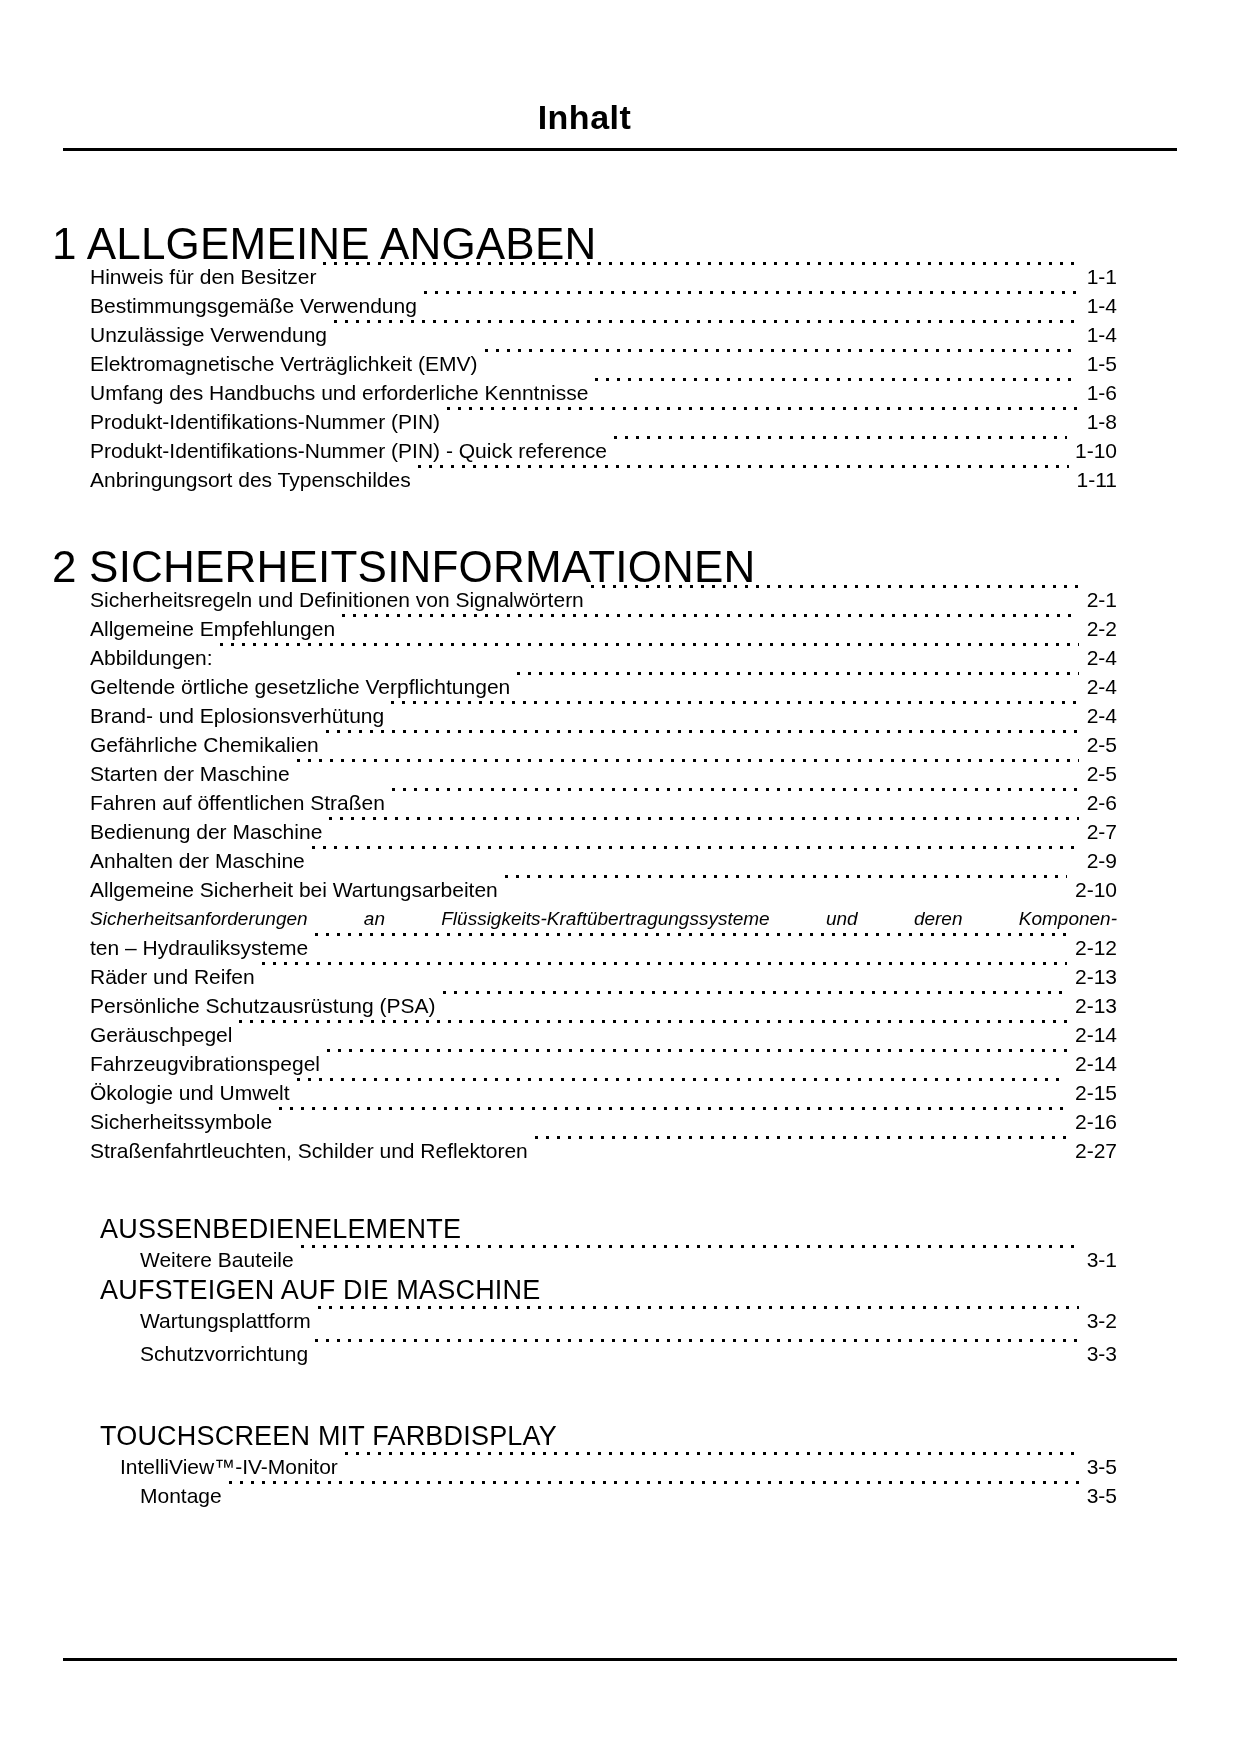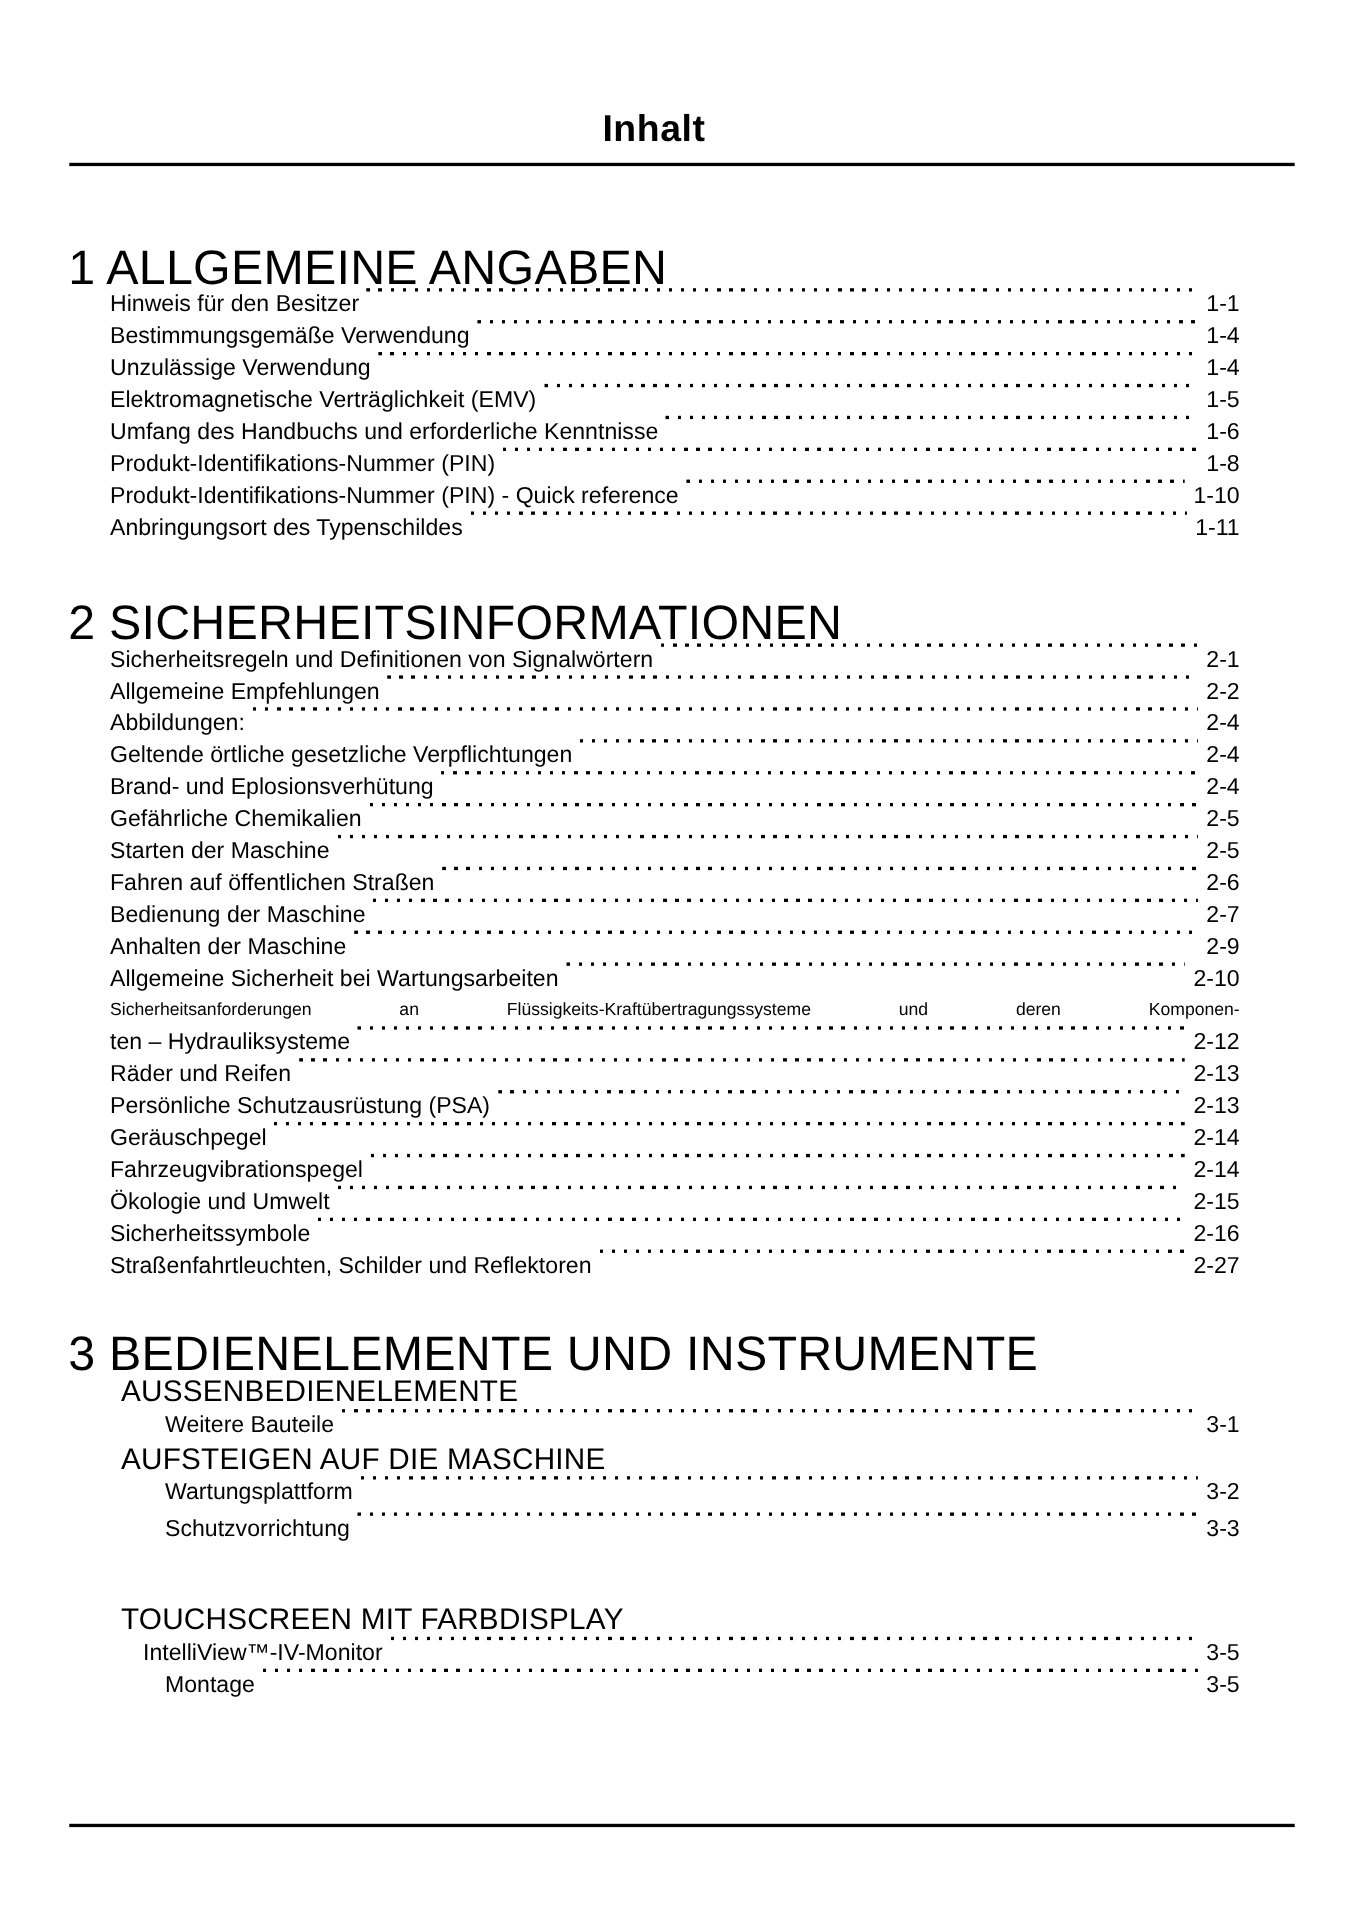--- a/index.html
+++ b/index.html
@@ -14,21 +14,21 @@
   }
   .page {
     position: relative;
     width: 1241px;
     height: 1754px;
     background: #ffffff;
     overflow: hidden;
   }
   .content {
     position: absolute;
-    left: 62px;
+    left: 52px;
     top: 96px;
     width: 1065px;
   }
   .toc-title {
     font-size: 34px;
     line-height: 42px;
     font-weight: bold;
     text-align: center;
     letter-spacing: 0.5px;
   }
@@ -78,25 +78,26 @@
   .toc-label { white-space: nowrap; }
   .dot-leader {
     flex: 1;
     height: 3px;
     align-self: baseline;
     margin: 0 8px 2px 7px;
     background-image: repeating-linear-gradient(to right, #000 0 3px, transparent 3px 11px);
   }
   .toc-page { white-space: nowrap; }
   .toc-row-pre {
-    font-size: 16px;
+    font-size: 19px;
     line-height: 29px;
     padding-left: 38px;
     text-align: justify;
     text-align-last: justify;
+    font-style: italic;
   }
 </style>
 </head>
 <body>
 
 <div class="page">
   <div class="content">
     <div class="toc-title">Inhalt</div>
     <div>
         <div class="chapter chapter-1">
@@ -235,21 +236,20 @@
             <span class="dot-leader"></span>
             <span class="toc-page">2-16</span>
           </div>
           <div class="toc-row">
             <span class="toc-label">Straßenfahrtleuchten, Schilder und Reflektoren</span>
             <span class="dot-leader"></span>
             <span class="toc-page">2-27</span>
           </div>
         </div>
         <div class="chapter chapter-3">
-          <div class="chapter-heading"><span>3</span> <span>BEDIENELEMENTE UND INSTRUMENTE</span></div>
           <div class="subsection">
             <div class="subsection-heading">AUSSENBEDIENELEMENTE</div>
             <div class="toc-row indent-2">
               <span class="toc-label">Weitere Bauteile</span>
               <span class="dot-leader"></span>
               <span class="toc-page">3-1</span>
             </div>
           </div>
           <div class="subsection">
             <div class="subsection-heading">AUFSTEIGEN AUF DIE MASCHINE</div>

